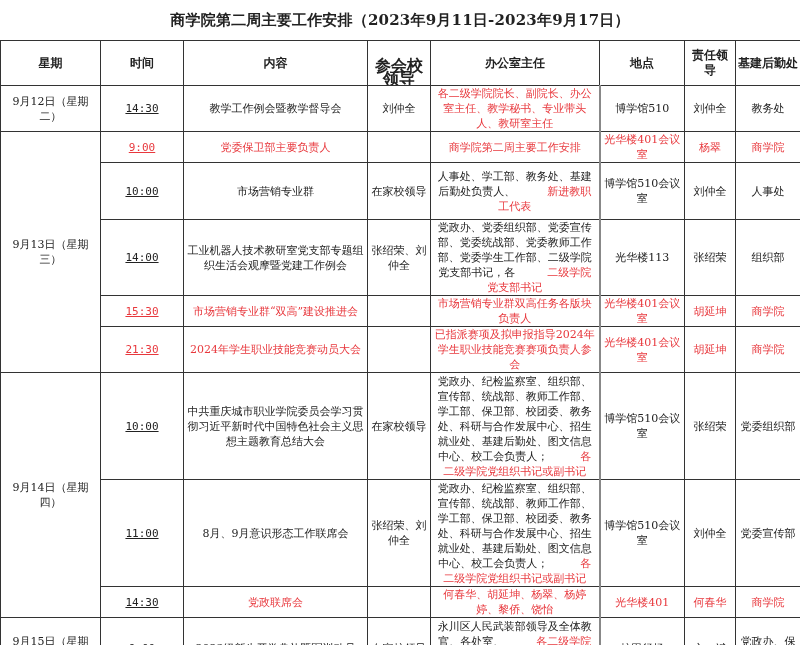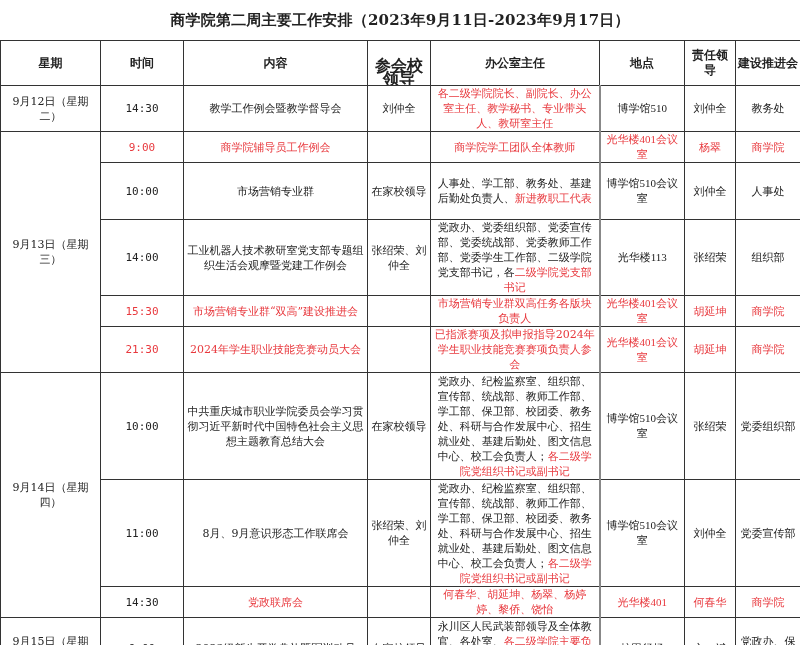--- a/index.html
+++ b/index.html
@@ -2,25 +2,25 @@
 <html><head>
 <meta charset="utf-8">
 <style>
   html, body { margin: 0; padding: 0; background: #ffffff; }
   body { width: 800px; height: 645px; overflow: hidden; font-family: "DejaVu Serif", "Liberation Serif", serif; color: #222; }
   .title { position: absolute; left: 0; top: 0; width: 800px; height: 40px; line-height: 40px; text-align: center; font-size: 15px; font-weight: bold; letter-spacing: 0.2px; }
   table.sched { position: absolute; left: 0; top: 40px; border-collapse: collapse; table-layout: fixed; width: 800px; }
   table.sched td, table.sched th { border: 1px solid #333; text-align: center; vertical-align: middle; font-size: 11px; line-height: 15px; padding: 0 2px; overflow: hidden; }
   table.sched th { font-weight: bold; height: 22px; font-size: 12px; }
   table.sched th.small { font-size: 16px; line-height: 13px; vertical-align: top; padding-top: 18px; }
-  .red { color: #e8383d; }
+  .red { color: #e8383d; margin-left: 32px; }
   .dark { color: #222; }
   td.people { text-align: justify; text-align-last: center; padding: 0 3px; }
-  td.loc { border-left: 2px solid #888 !important; font-family: Liberation Serif, serif; }
-  .time { font-family: "DejaVu Sans Mono", "Liberation Mono", monospace; font-size: 11px; }
+  td.loc { border-left: 2px solid #888 !important; }
+  .time { font-family: "DejaVu Sans Mono", "Liberation Mono", monospace; font-size: 11px; text-decoration: underline; }
 </style>
 </head>
 <body>
 
 <div class="title">商学院第二周主要工作安排（2023年9月11日-2023年9月17日）</div>
 
 <table class="sched">
   <colgroup>
     <col style="width:100px">
       <col style="width:83px">
@@ -33,42 +33,42 @@
   </colgroup>
   <thead>
     <tr>
       <th>星期</th>
       <th>时间</th>
       <th>内容</th>
       <th class="small">参会校领导</th>
       <th>办公室主任</th>
       <th class="loc">地点</th>
       <th>责任领导</th>
-      <th>建设推进会</th>
+      <th>基建后勤处</th>
     </tr>
   </thead>
   <tbody>
 
     <tr style="height:46px">
       <td>9月12日（星期二）</td>
       <td class="time">14:30</td>
       <td>教学工作例会暨教学督导会</td>
       <td>刘仲全</td>
       <td class="people red">各二级学院院长、副院长、办公室主任、教学秘书、专业带头人、教研室主任</td>
       <td class="loc">博学馆510</td>
       <td>刘仲全</td>
       <td>教务处</td>
     </tr>
 
     <tr style="height:29px">
       <td rowspan="5">9月13日（星期三）</td>
       <td class="time red">9:00</td>
-      <td class="red">商学院辅导员工作例会</td>
+      <td class="red">党委保卫部主要负责人</td>
       <td></td>
-      <td class="people red">商学院学工团队全体教师</td>
+      <td class="people red">商学院第二周主要工作安排</td>
       <td class="loc red">光华楼401会议室</td>
       <td class="red">杨翠</td>
       <td class="red">商学院</td>
     </tr>
 
     <tr style="height:57px">
       <td class="time">10:00</td>
       <td>市场营销专业群</td>
       <td>在家校领导</td>
       <td class="people"><span class="dark">人事处、学工部、教务处、基建后勤处负责人、</span><span class="red">新进教职工代表</span></td>

